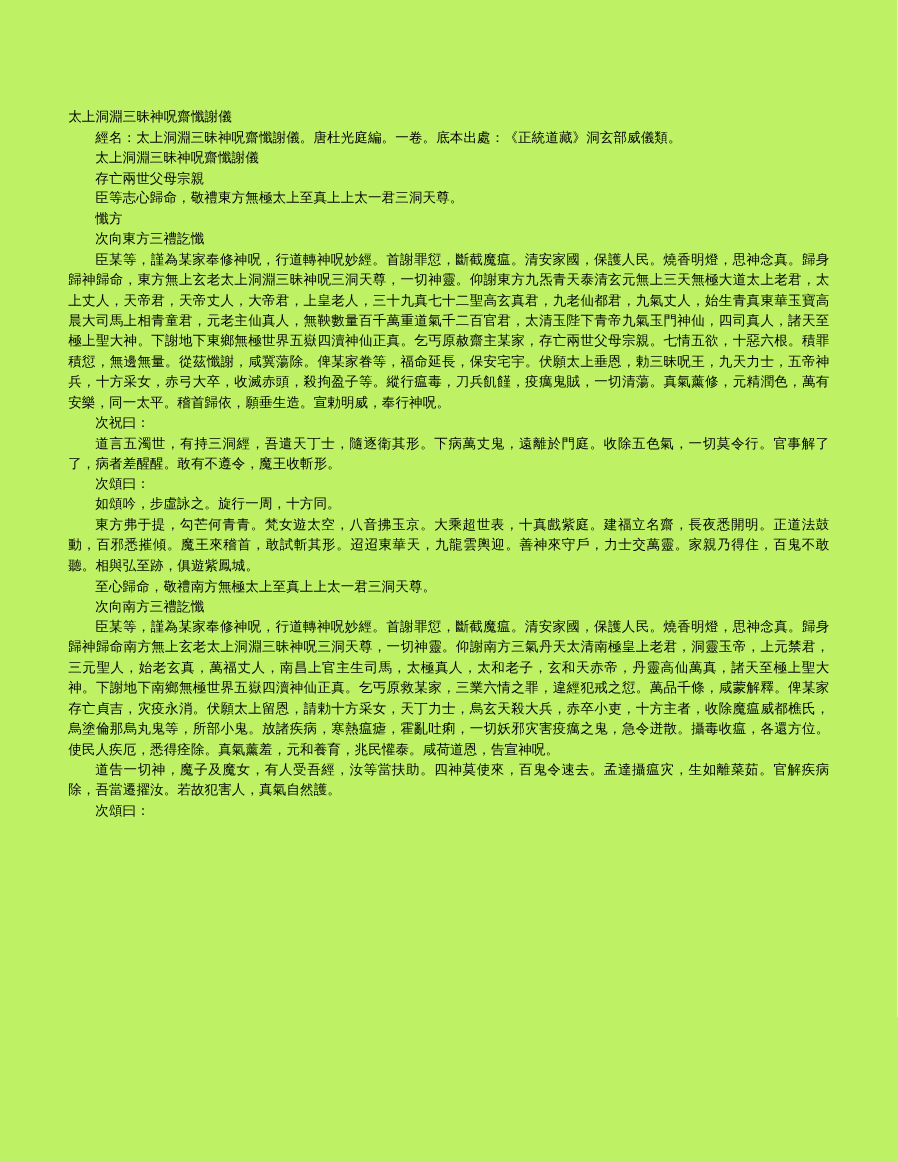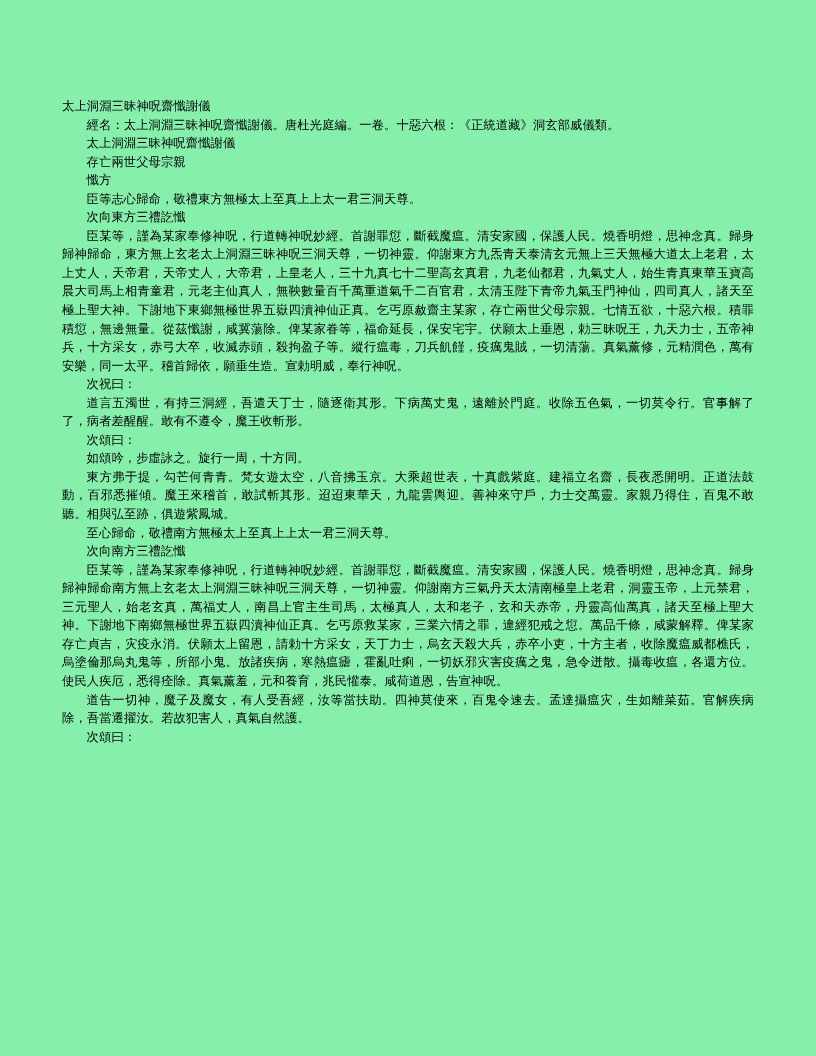--- a/index.html
+++ b/index.html
@@ -11,21 +11,21 @@
     width: 816px;
     height: 1056px;
     font-family: "DejaVu Serif", "Liberation Serif", serif;
     color: #000000;
     -webkit-font-smoothing: antialiased;
   }
   .page {
     position: relative;
     width: 816px;
     height: 1056px;
-    background: #86efac;
+    background: #bef264;
     box-sizing: border-box;
     padding: 97px 62px 0 62px;
   }
   .doc-body {
     width: 692px;
     font-size: 12.3px;
     line-height: 18.55px;
     text-align: justify;
     text-justify: inter-ideograph;
     letter-spacing: 0.1px;
@@ -43,25 +43,25 @@
   .para.flush {
     text-indent: 0;
   }
 </style>
 </head>
 <body>
 
 <div class="page">
   <div class="doc-body">
     <p class="para flush">太上洞淵三昧神呪齋懺謝儀</p>
-    <p class="para indent">經名：太上洞淵三昧神呪齋懺謝儀。唐杜光庭編。一卷。十惡六根：《正統道藏》洞玄部威儀類。</p>
+    <p class="para indent">經名：太上洞淵三昧神呪齋懺謝儀。唐杜光庭編。一卷。底本出處：《正統道藏》洞玄部威儀類。</p>
     <p class="para indent">太上洞淵三昧神呪齋懺謝儀</p>
     <p class="para indent">存亡兩世父母宗親</p>
+    <p class="para indent">臣等志心歸命，敬禮東方無極太上至真上上太一君三洞天尊。</p>
     <p class="para indent">懺方</p>
-    <p class="para indent">臣等志心歸命，敬禮東方無極太上至真上上太一君三洞天尊。</p>
     <p class="para indent">次向東方三禮訖懺</p>
     <p class="para indent">臣某等，謹為某家奉修神呪，行道轉神呪妙經。首謝罪愆，斷截魔瘟。清安家國，保護人民。燒香明燈，思神念真。歸身歸神歸命，東方無上玄老太上洞淵三昧神呪三洞天尊，一切神靈。仰謝東方九炁青天泰清玄元無上三天無極大道太上老君，太上丈人，天帝君，天帝丈人，大帝君，上皇老人，三十九真七十二聖高玄真君，九老仙都君，九氣丈人，始生青真東華玉寶高晨大司馬上相青童君，元老主仙真人，無鞅數量百千萬重道氣千二百官君，太清玉陛下青帝九氣玉門神仙，四司真人，諸天至極上聖大神。下謝地下東鄉無極世界五嶽四瀆神仙正真。乞丐原赦齋主某家，存亡兩世父母宗親。七情五欲，十惡六根。積罪積愆，無邊無量。從茲懺謝，咸冀蕩除。俾某家眷等，福命延長，保安宅宇。伏願太上垂恩，勅三昧呪王，九天力士，五帝神兵，十方采女，赤弓大卒，收滅赤頭，殺拘盈子等。縱行瘟毒，刀兵飢饉，疫癘鬼賊，一切清蕩。真氣薰修，元精潤色，萬有安樂，同一太平。稽首歸依，願垂生造。宣勅明威，奉行神呪。</p>
     <p class="para indent">次祝曰：</p>
     <p class="para indent">道言五濁世，有持三洞經，吾遣天丁士，隨逐衛其形。下病萬丈鬼，遠離於門庭。收除五色氣，一切莫令行。官事解了了，病者差醒醒。敢有不遵令，魔王收斬形。</p>
     <p class="para indent">次頌曰：</p>
     <p class="para indent">如頌吟，步虛詠之。旋行一周，十方同。</p>
     <p class="para indent">東方弗于提，勾芒何青青。梵女遊太空，八音拂玉京。大乘超世表，十真戲紫庭。建福立名齋，長夜悉開明。正道法鼓動，百邪悉摧傾。魔王來稽首，敢試斬其形。迢迢東華天，九龍雲輿迎。善神來守戶，力士交萬靈。家親乃得住，百鬼不敢聽。相與弘至跡，俱遊紫鳳城。</p>
     <p class="para indent">至心歸命，敬禮南方無極太上至真上上太一君三洞天尊。</p>
     <p class="para indent">次向南方三禮訖懺</p>
     <p class="para indent">臣某等，謹為某家奉修神呪，行道轉神呪妙經。首謝罪愆，斷截魔瘟。清安家國，保護人民。燒香明燈，思神念真。歸身歸神歸命南方無上玄老太上洞淵三昧神呪三洞天尊，一切神靈。仰謝南方三氣丹天太清南極皇上老君，洞靈玉帝，上元禁君，三元聖人，始老玄真，萬福丈人，南昌上官主生司馬，太極真人，太和老子，玄和天赤帝，丹靈高仙萬真，諸天至極上聖大神。下謝地下南鄉無極世界五嶽四瀆神仙正真。乞丐原救某家，三業六情之罪，違經犯戒之愆。萬品千條，咸蒙解釋。俾某家存亡貞吉，灾疫永消。伏願太上留恩，請勅十方采女，天丁力士，烏玄天殺大兵，赤卒小吏，十方主者，收除魔瘟威都樵氏，烏塗倫那烏丸鬼等，所部小鬼。放諸疾病，寒熱瘟瘧，霍亂吐痢，一切妖邪灾害疫癘之鬼，急令迸散。攝毒收瘟，各還方位。使民人疾厄，悉得痊除。真氣薰羞，元和養育，兆民懽泰。咸荷道恩，告宣神呪。</p>

